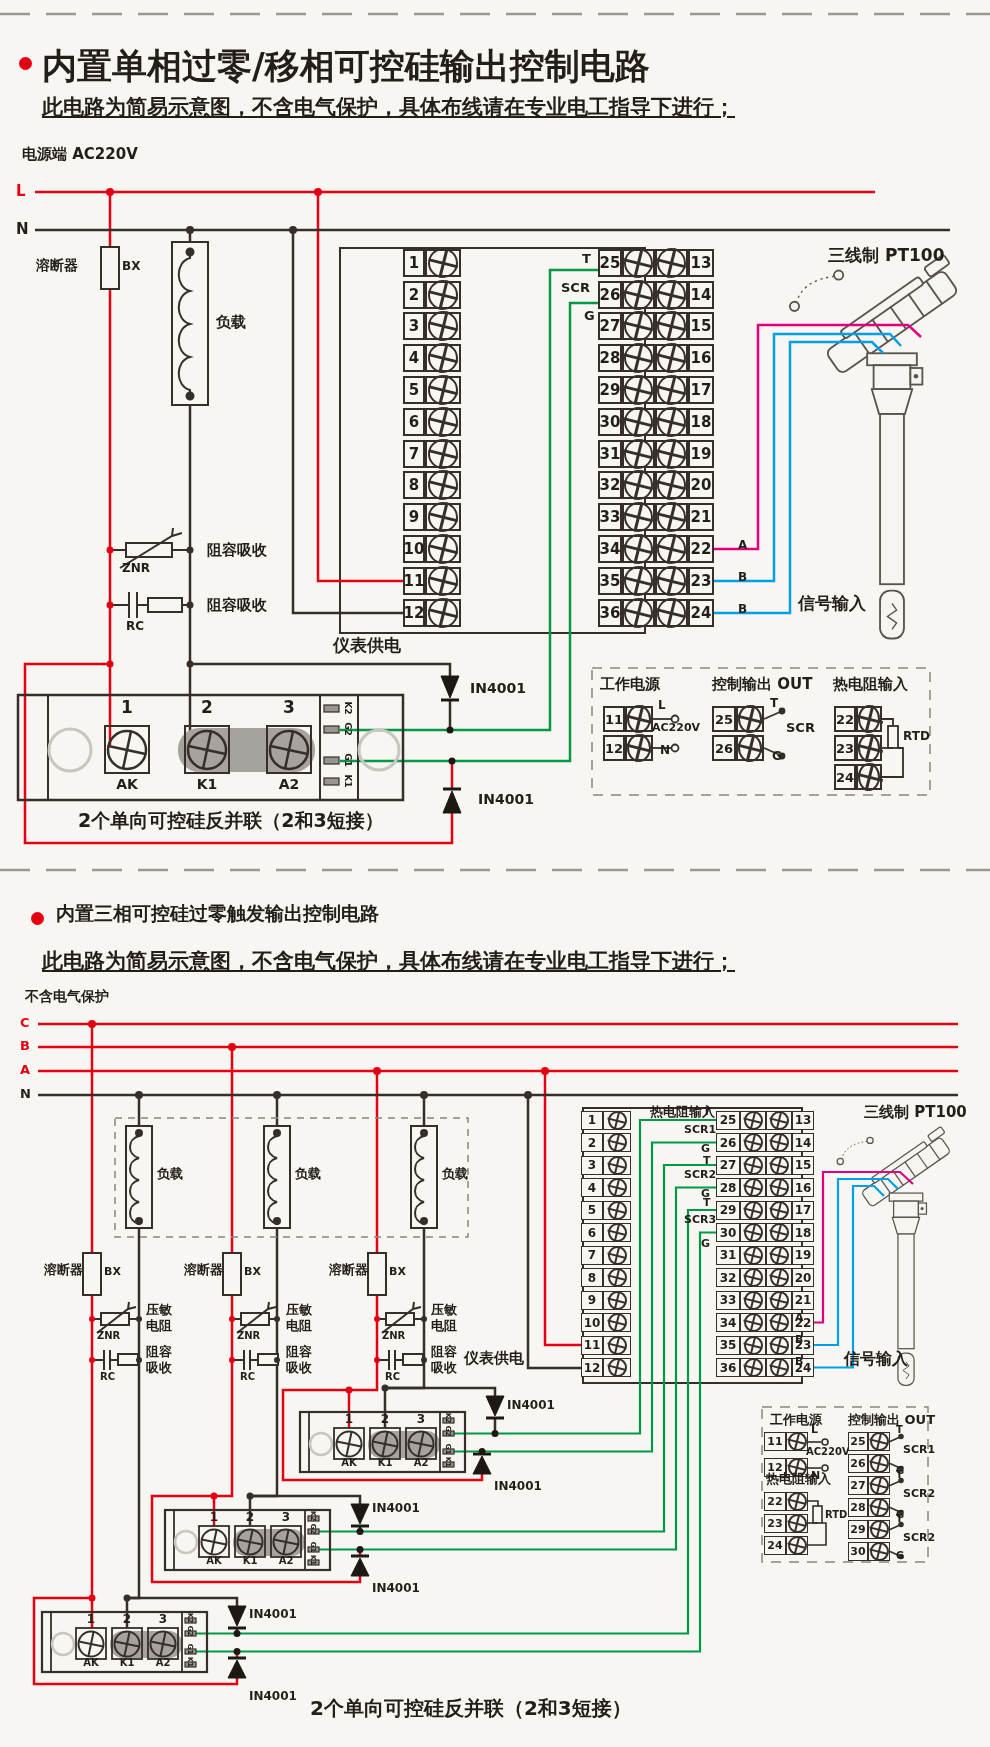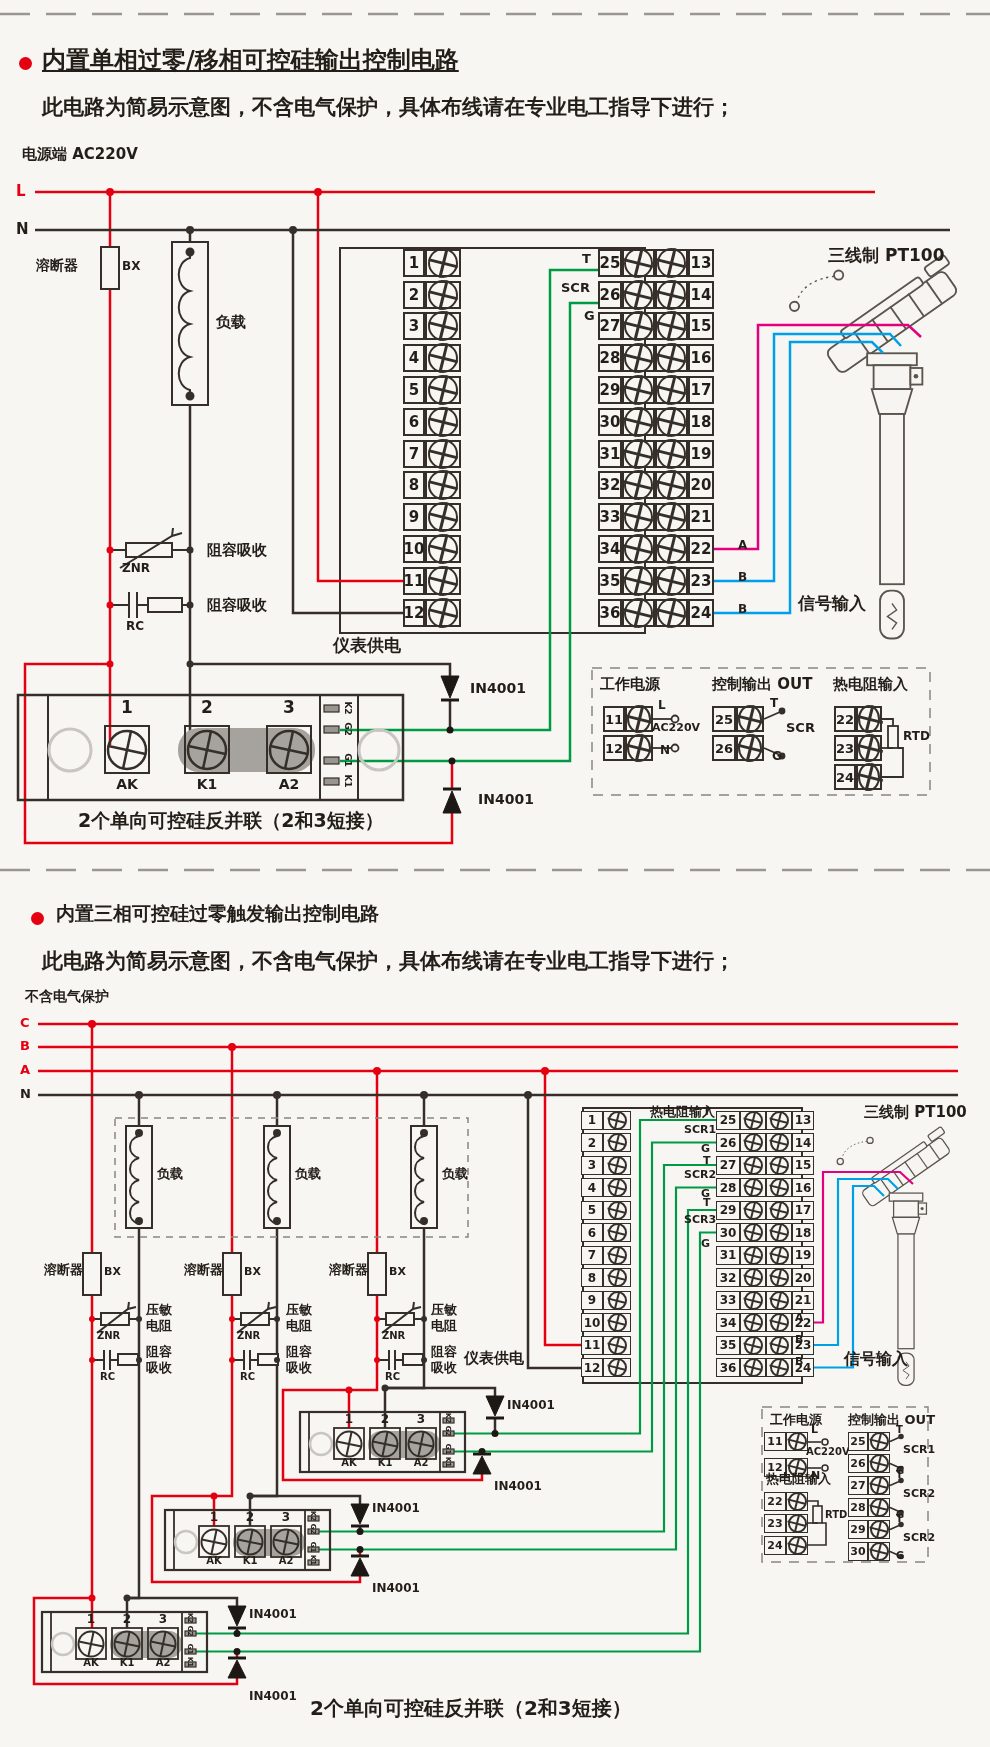--- a/index.html
+++ b/index.html
@@ -4,21 +4,21 @@
 <style>
   html,body{margin:0;padding:0;}
   body{width:990px;height:1747px;position:relative;background:#f7f6f3;
        font-family:"DejaVu Sans","Liberation Sans",sans-serif;color:#241e19;overflow:hidden;}
   .abs{position:absolute;}
   .lbl{position:absolute;white-space:nowrap;font-weight:bold;line-height:1.08;}
   .red{color:#e50011;}
   .f7{font-size:7px;} .f9{font-size:9px;} .f10{font-size:10px;} .f11{font-size:11px;}
   .f12{font-size:12px;} .f13{font-size:13px;} .f14{font-size:14px;} .f15{font-size:15px;}
   .f16{font-size:16px;} .f17{font-size:17px;} .f19{font-size:19px;} .f20{font-size:20px;}
-  .f21{font-size:21px;} .f27{font-size:19px;} .f28{font-size:24px;text-decoration:underline;}
+  .f21{font-size:21px;text-decoration:underline;} .f27{font-size:19px;} .f28{font-size:35px;}
   .ctr{text-align:center;}
   .strip{position:absolute;}
   .trow1{height:31.8px;display:flex;align-items:center;}
   .trow2{height:22.5px;display:flex;align-items:center;}
   .tnum,.cell{box-sizing:border-box;border:2px solid #352e29;background:#f7f6f3;
       display:flex;align-items:center;justify-content:center;font-weight:bold;}
   .thin .tnum,.thin .cell{border-width:1.5px;}
   .w22{width:22px;} .w24{width:24px;} .w26{width:26px;} .w28{width:28px;} .w33{width:33px;} .w36{width:36px;}
   .h19{height:19px;} .h26{height:26px;} .h28{height:28px;}
   .screw{display:block;border-radius:50%;border:2.5px solid #352e29;position:relative;background:transparent;}

